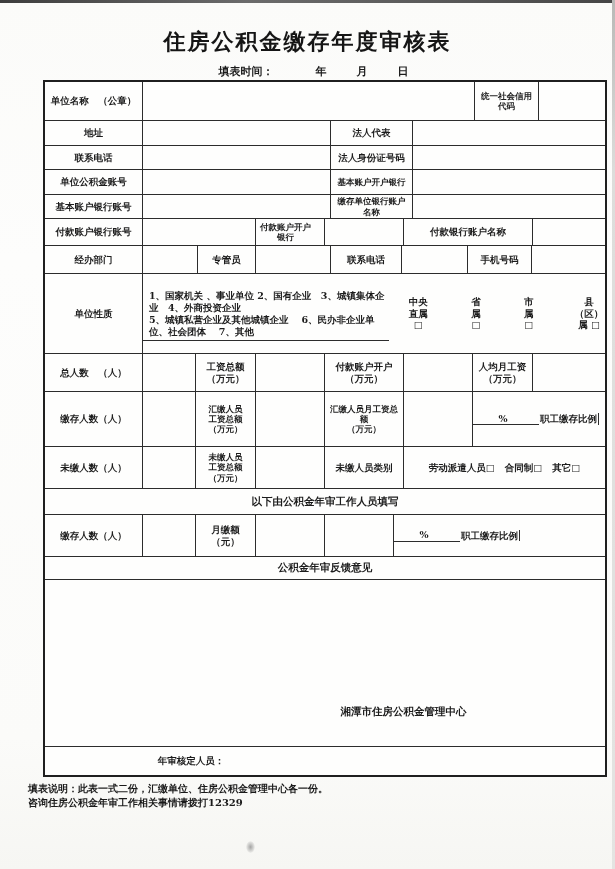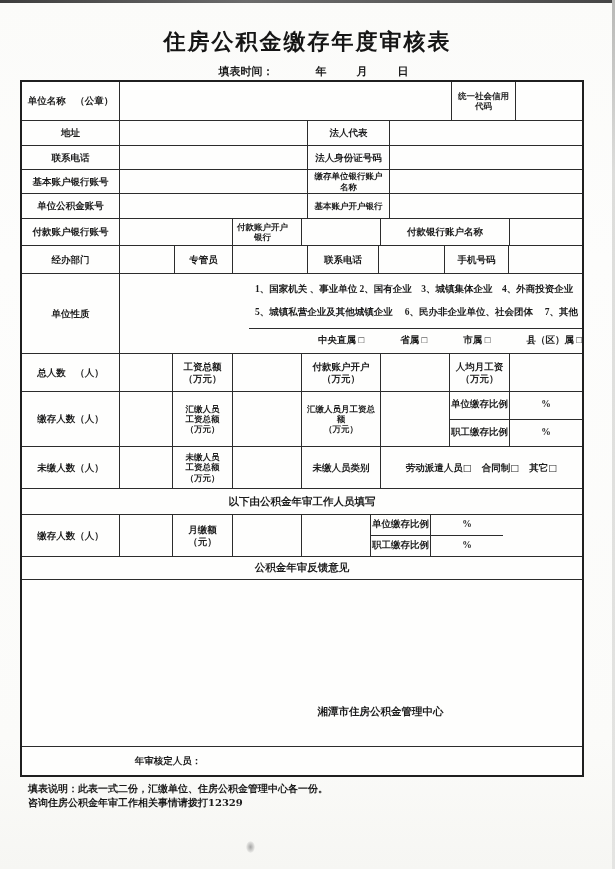--- a/index.html
+++ b/index.html
@@ -35,21 +35,21 @@
   }
   .fill-time {
     position: absolute; top: 64px; left: 0; width: 100%;
     display: flex; justify-content: center; align-items: center;
     font-size: 11px; font-weight: bold; transform: translateX(6px);
   }
   .fill-time .gap1 { margin-left: 42px; }
   .fill-time .gap2 { margin-left: 30px; }
 
   .form-table {
-    position: absolute; left: 20px; top: 80px; width: 564px;
+    position: absolute; left: 43px; top: 80px; width: 564px;
     border: 2px solid #1f1f1f; background: #fefefd;
   }
   .row { display: flex; border-bottom: 1px solid #2c2c2c; }
   .row:last-child { border-bottom: none; }
   .cell {
     flex: 0 0 auto;
     border-right: 1px solid #2c2c2c;
     display: flex; align-items: center; justify-content: center;
     text-align: center; font-size: 9.5px; font-weight: bold;
     white-space: pre-line; line-height: 1.25; padding: 1px 2px;
@@ -65,21 +65,21 @@
   .w82{width:82px} .w98{width:98px} .w113{width:113px} .w129{width:129px}
   .w132{width:132px} .w188{width:188px} .w192{width:192px} .w201{width:201px}
   .w276{width:292px} .w284{width:284px} .w332{width:332px} .w462{width:462px}
   .wfull{width:560px}
 
   .r1{height:39px} .r2{height:25px} .r3{height:24px} .r4{height:25px}
   .r5{height:24px} .r6{height:27px} .r7{height:28px} .r8{height:80px}
   .r9{height:38px} .r10{height:55px} .r11{height:42px} .r12{height:26px}
   .r13{height:42px} .r14{height:23px} .r15{height:167px} .r16{height:28px}
 
-  .stack { flex-direction: column; padding: 0; align-items: flex-end; font-family: Liberation Serif, serif; }
+  .stack { flex-direction: row; padding: 0; align-items: center; }
   .substack-row { flex: 1; display: flex; border-bottom: 1px solid #2c2c2c; }
   .substack-row:last-child { border-bottom: none; }
   .subcell {
     display: flex; align-items: center; justify-content: center;
     font-size: 9.5px; font-weight: bold;
   }
   .subcell.first { border-right: 1px solid #2c2c2c; }
 
   .nature-options {
     height: 55px; border-bottom: 1px solid #2c2c2c;
@@ -137,32 +137,32 @@
       <div class="cell w192"></div>
     </div>
 
     <div class="row r3">
       <div class="cell w98">联系电话</div>
       <div class="cell w188"></div>
       <div class="cell w82">法人身份证号码</div>
       <div class="cell w192"></div>
     </div>
 
+    <div class="row r4">
+      <div class="cell w98">单位公积金账号</div>
+      <div class="cell w188"></div>
+      <div class="cell w82 small">基本账户开户银行</div>
+      <div class="cell w192"></div>
+    </div>
+
     <div class="row r5">
       <div class="cell w98">基本账户银行账号</div>
       <div class="cell w188"></div>
       <div class="cell w82 small">缴存单位银行账户
 名称</div>
-      <div class="cell w192"></div>
-    </div>
-
-    <div class="row r4">
-      <div class="cell w98">单位公积金账号</div>
-      <div class="cell w188"></div>
-      <div class="cell w82 small">基本账户开户银行</div>
       <div class="cell w192"></div>
     </div>
 
     <div class="row r6">
       <div class="cell w98">付款账户银行账号</div>
       <div class="cell w113"></div>
       <div class="cell w69 small left">付款账户开户
 银行</div>
       <div class="cell w79"></div>
       <div class="cell w129">付款银行账户名称</div>

